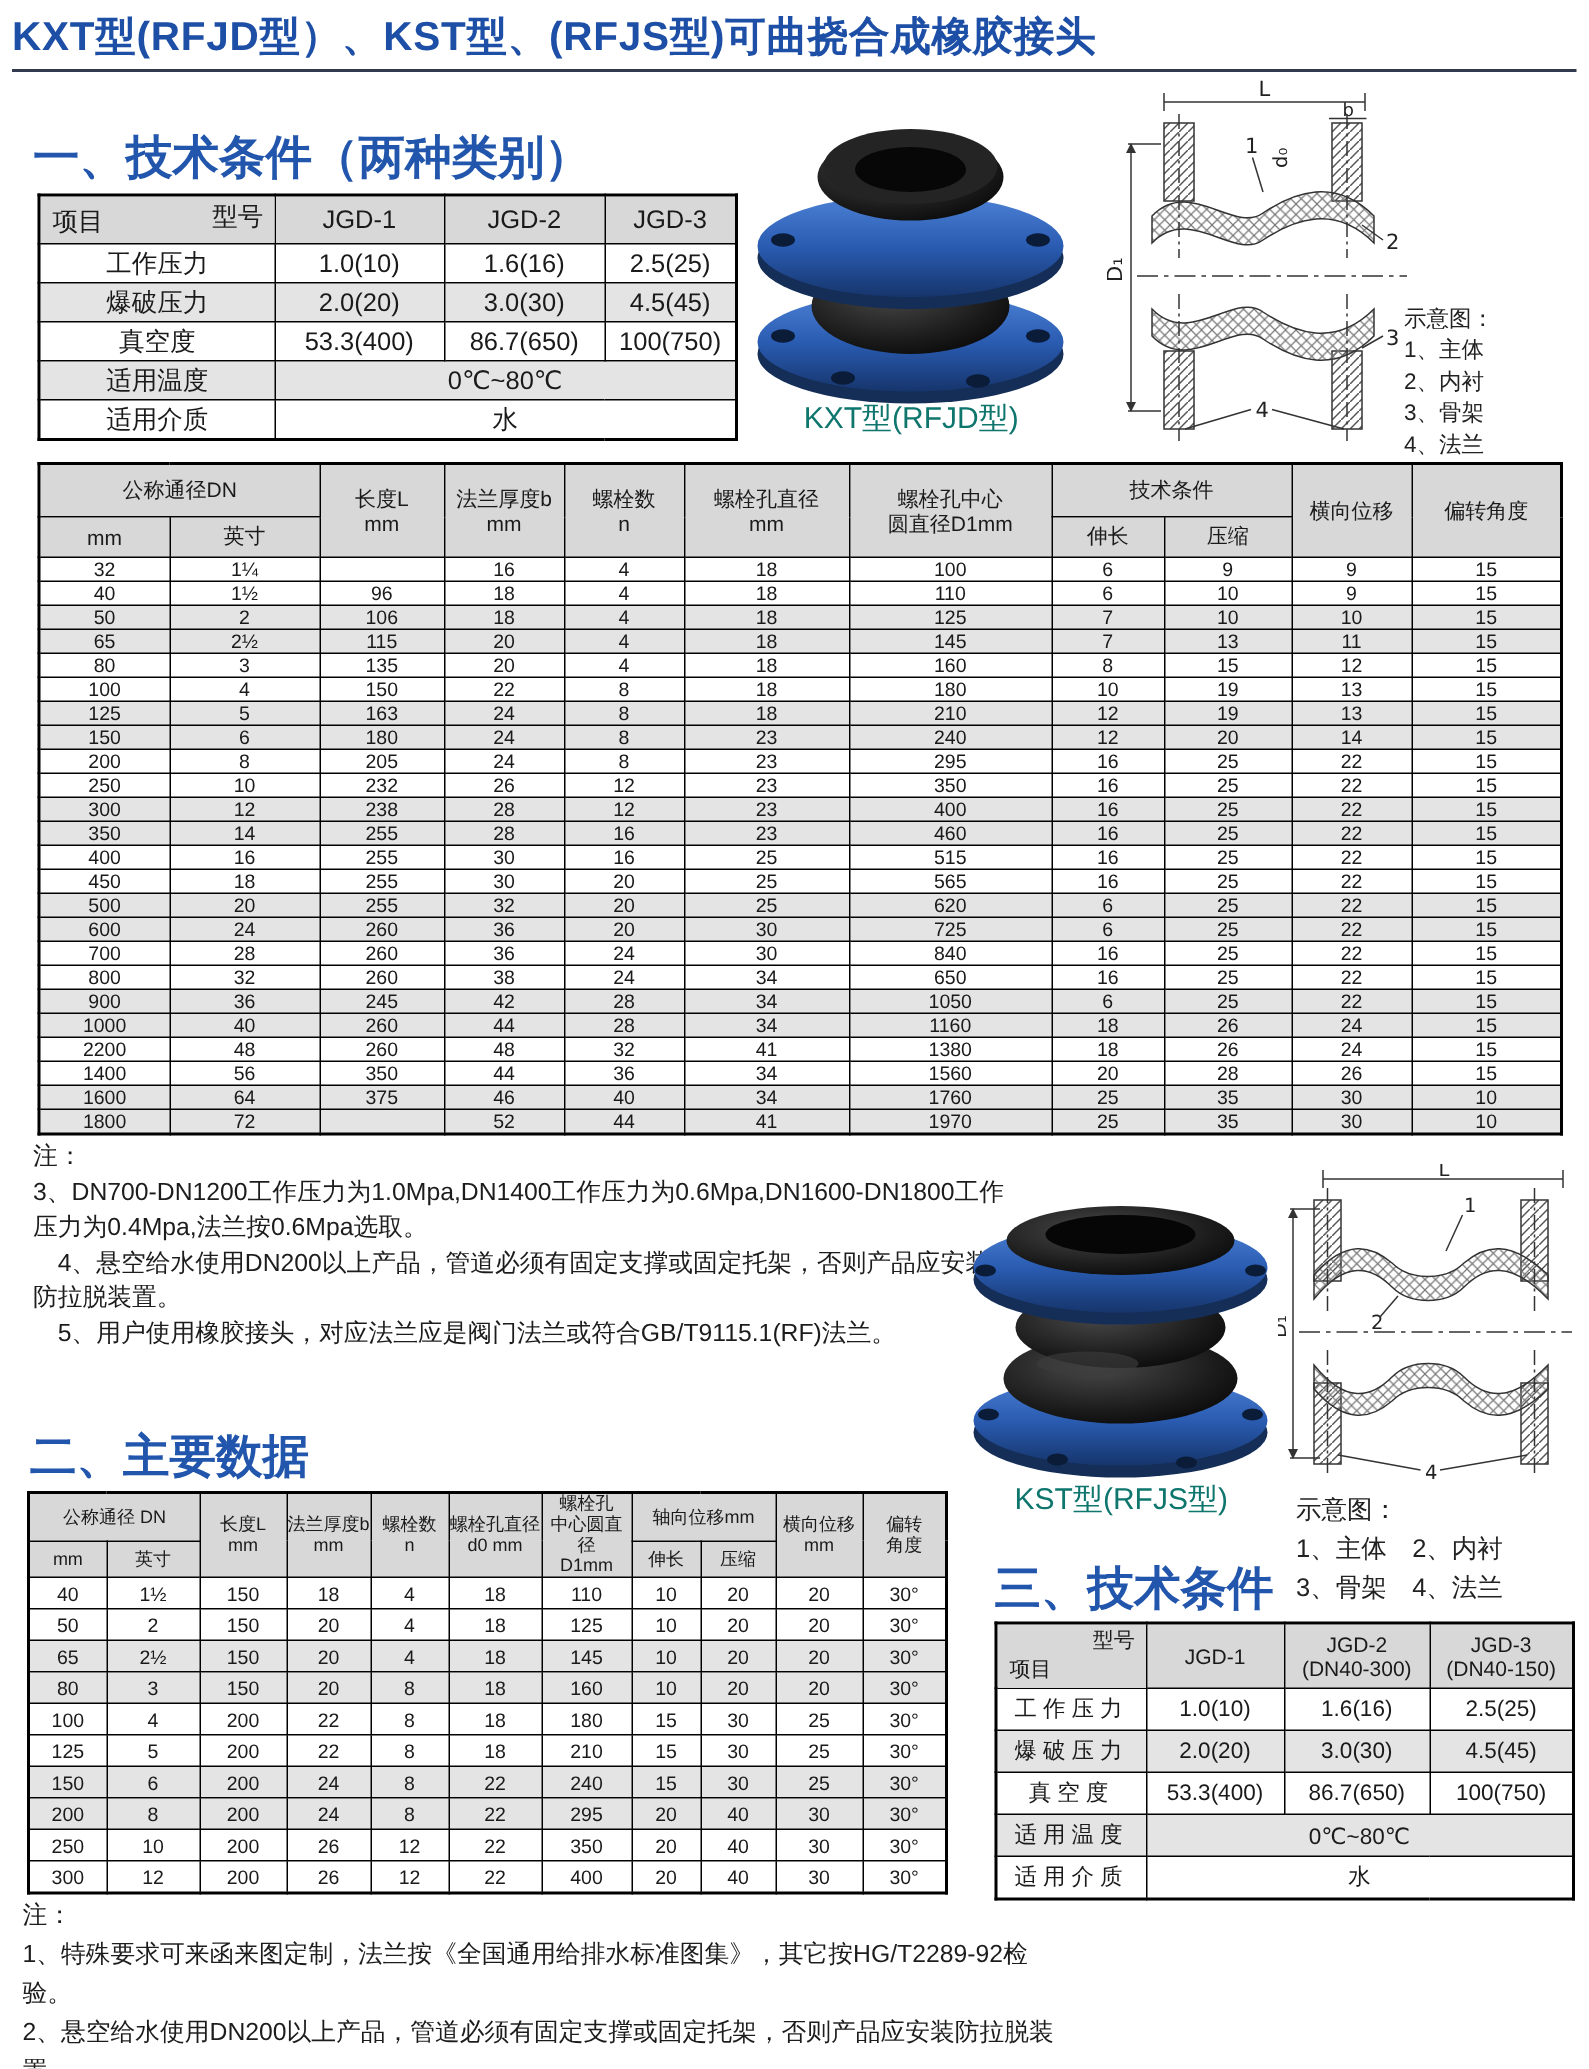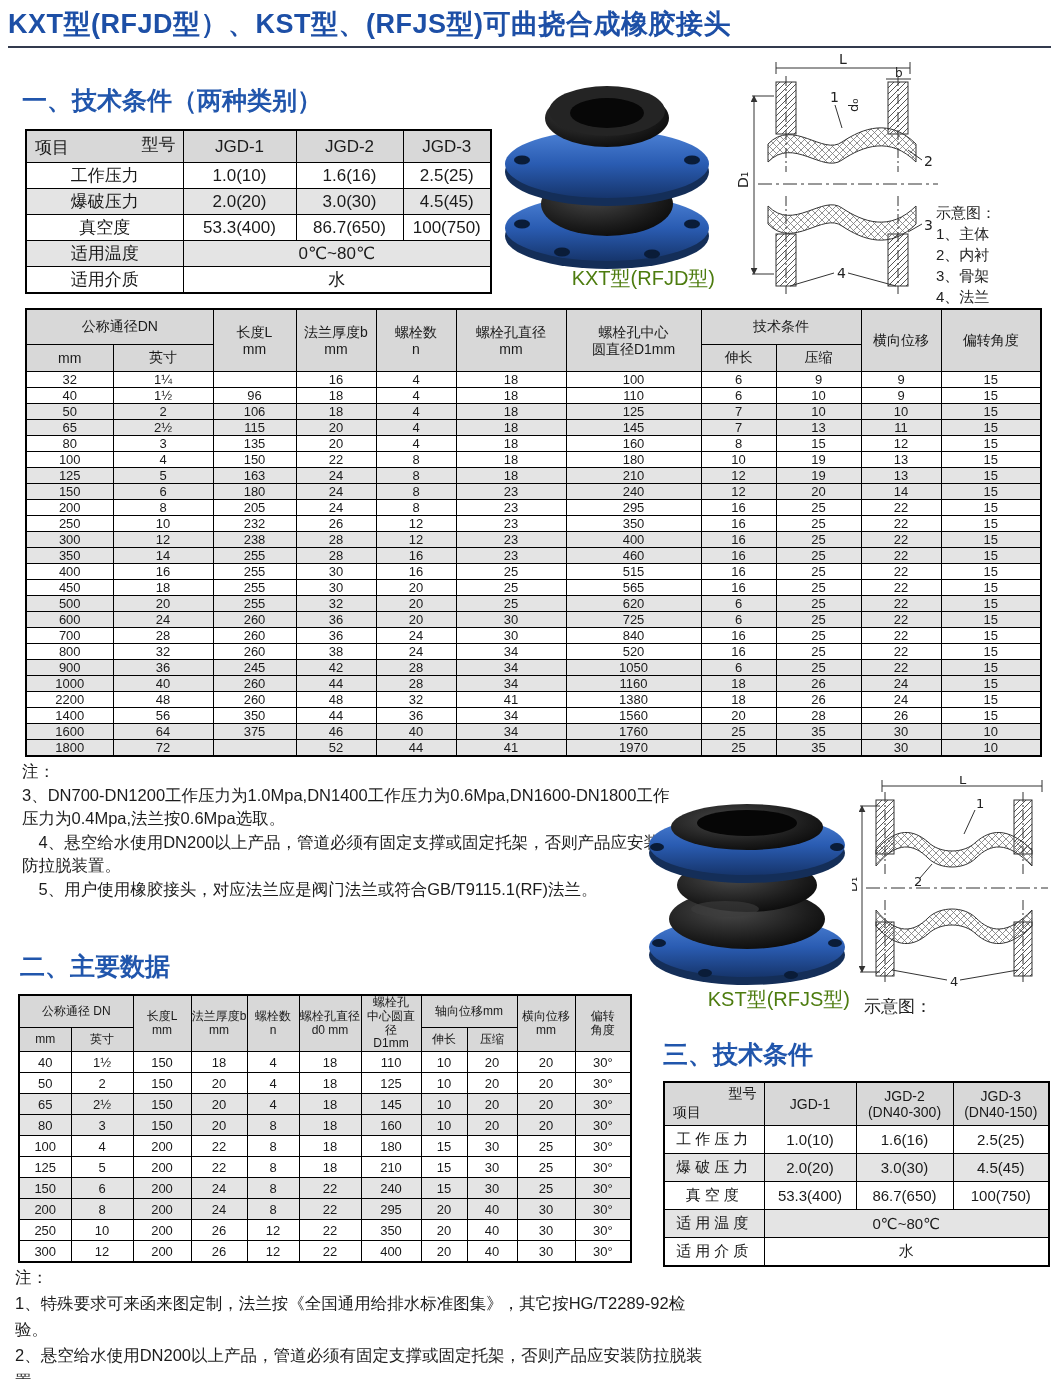--- a/index.html
+++ b/index.html
@@ -1,22 +1,22 @@
 <!DOCTYPE html>
 <html><head>
 <meta charset="utf-8">
 <style>
   html,body{margin:0;padding:0;background:#fff;}
   .page{position:relative;width:1059px;height:1379px;background:#fff;overflow:hidden;
         font-family:"Liberation Sans","DejaVu Sans",sans-serif;color:#1a1a1a;}
   .abs{position:absolute;}
   .title{font-size:27px;font-weight:bold;color:#1d4fa6;letter-spacing:0.5px;white-space:nowrap;}
   .rule{height:2px;background:#323a4e;}
-  .h1{font-size:25px;font-weight:bold;color:#2156ac;white-space:nowrap;}
-  .photo-label{font-size:20px;color:#4d7c0f;text-align:right;}
+  .h1{font-size:31px;font-weight:bold;color:#2156ac;white-space:nowrap;}
+  .photo-label{font-size:20px;color:#0f766e;text-align:center;}
 
   table.t{border-collapse:collapse;table-layout:fixed;border:2px solid #000;background:#fff;}
   table.t td,table.t th{border:1px solid #000;text-align:center;vertical-align:middle;padding:0;overflow:hidden;}
   table.t thead th{background:#d8d8d8;font-weight:normal;}
   tr.shade td{background:#e4e4e4;}
   .pre{white-space:pre-line;line-height:1.15;}
 
   .t1 thead th{height:31px;font-size:17px;}
   .t1 td{height:25px;font-size:17px;}
 
@@ -449,21 +449,21 @@
           <td>22</td>
           <td>15</td>
         </tr>
         <tr>
           <td>800</td>
           <td>32</td>
           <td>260</td>
           <td>38</td>
           <td>24</td>
           <td>34</td>
-          <td>520</td>
+          <td>650</td>
           <td>16</td>
           <td>25</td>
           <td>22</td>
           <td>15</td>
         </tr>
         <tr class="shade">
           <td>900</td>
           <td>36</td>
           <td>245</td>
           <td>42</td>
@@ -770,20 +770,24 @@
     <line x1="123" y1="34" x2="112" y2="58" stroke="#333"></line>
     <text x="62" y="110" font-size="13" fill="#222">2</text>
     <line x1="68" y1="102" x2="80" y2="88" stroke="#333"></line>
     <text x="98" y="210" font-size="13" fill="#222">4</text>
     <line x1="95" y1="204" x2="40" y2="194" stroke="#333"></line>
     <line x1="108" y1="204" x2="166" y2="194" stroke="#333"></line>
   </svg>
 
   <div class="abs legend2" style="left:864px;top:994px;">
     <div>示意图：</div>
+    <div>
+        <div>1、主体　2、内衬</div>
+        <div>3、骨架　4、法兰</div>
+      </div>
   </div>
 
   <div class="abs h1" style="left:663px;top:1038px;">三、技术条件</div>
 
   <table class="t t3 abs" style="left:663px;top:1081px;width:385px;">
     <colgroup>
         <col style="width:100px">
         <col style="width:92px">
         <col style="width:97px">
         <col style="width:96px">

